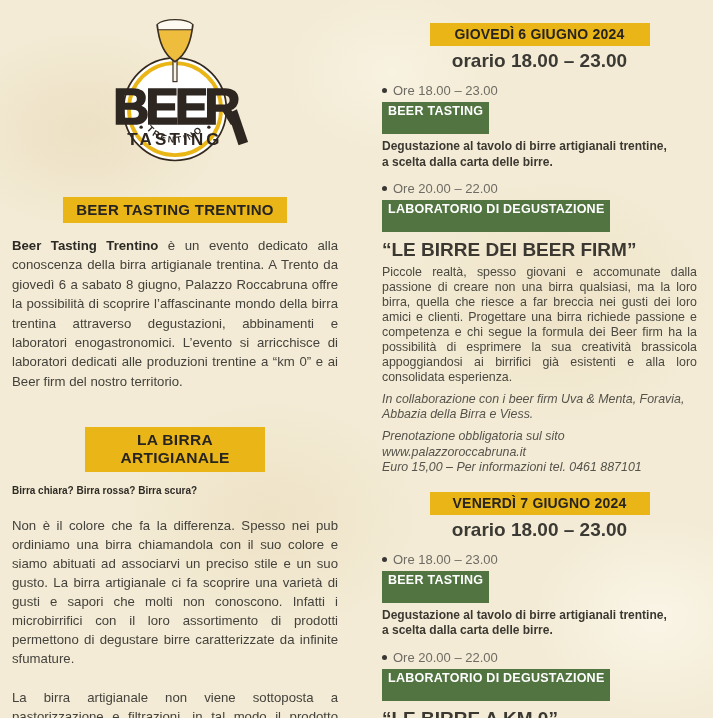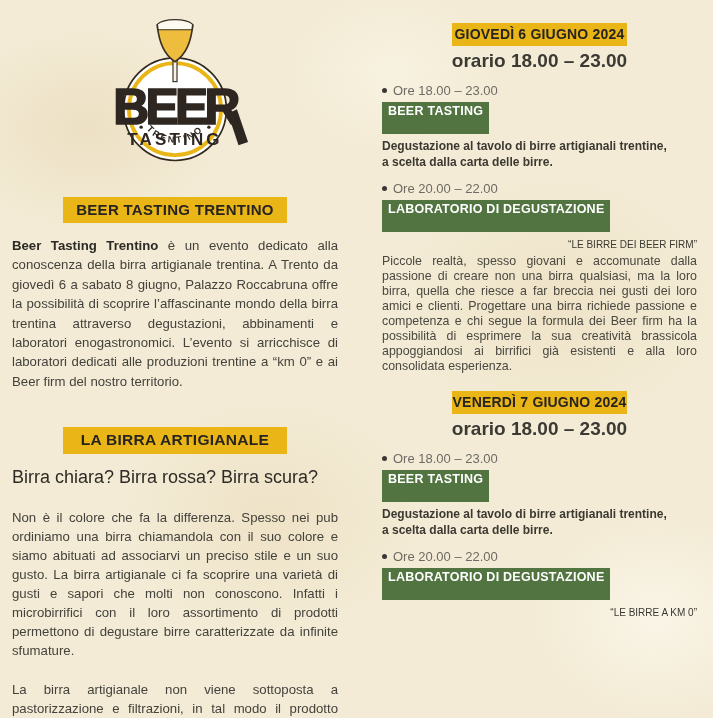--- a/index.html
+++ b/index.html
@@ -18,42 +18,42 @@
     color:#44423c;
   }
   .col-left  { width:360px; padding:0 22px 0 12px; }
   .col-right { width:353px; padding:0 16px 0 22px; }
 
   
   .banner-yellow {
     background:var(--yellow,#e9b517); color:#272420; font-weight:bold; text-align:center;
   }
   .left-title-banner { width:224px; margin:16px auto 0; padding:4px 0 5px; font-size:15px; letter-spacing:.3px; }
-  .art-banner        { width:224px; margin:36px auto 0; padding:4px 0 5px; font-size:15.5px; letter-spacing:.3px; }
-  .day-banner        { width:175px; margin:0 auto; padding:3px 0 4px; font-size:14px; letter-spacing:.2px; }
+  .art-banner        { width:180px; margin:36px auto 0; padding:4px 0 5px; font-size:15.5px; letter-spacing:.3px; }
+  .day-banner        { width:220px; margin:0 auto; padding:3px 0 4px; font-size:14px; letter-spacing:.2px; }
   .badge {
     display:inline-block; background:var(--green,#527440); color:#fff; font-weight:bold;
     font-size:12.5px; letter-spacing:.25px; padding:2px 6px 16px; margin-top:4px;
   }
 
   
   .logo-wrap { width:180px; margin:18px auto 0; }
   .intro { margin-top:13px; font-size:13.2px; line-height:1.47; text-align:justify; }
   .intro strong { color:#2c2a25; }
-  .q-heading { margin-top:13px; font-weight:normal; font-size:18px; color:#2e2b26; }
+  .q-heading { margin-top:13px; font-weight:bold; font-size:10px; color:#2e2b26; }
   .body-par  { margin-top:20px; font-size:13.2px; line-height:1.44; text-align:justify; }
 
   
   .day       { margin-bottom:17px; }
   .day-first { margin-top:23px; }
   .orario    { text-align:center; font-weight:bold; font-size:19px; color:#3b3933; margin-top:4px; }
   .time-line { margin-top:11px; font-size:13px; color:#6d6b64; }
   .dot { display:inline-block; width:5px; height:5px; border-radius:50%; background:#3a3834; margin-right:6px; vertical-align:2px; }
   .bold-desc { font-weight:bold; font-size:12px; line-height:1.3; color:#3b3831; margin-top:5px; }
-  .evt-title { font-weight:normal; font-size:10px; color:#3b3831; margin-top:7px;text-align:right; }
+  .evt-title { font-weight:bold; font-size:19px; color:#3b3831; margin-top:7px; }
   .desc      { font-size:12.4px; line-height:1.21; text-align:justify; color:#4a4840; margin-top:4px; }
   .it-note   { font-style:italic; font-size:12.4px; line-height:1.22; color:#55534c; margin-top:7px; }
 </style>
 </head>
 <body>
 
 <div class="page">
 
   <div class="col-left">
 
@@ -116,20 +116,22 @@
         <div class="time-line"><span class="dot"></span><span>Ore 18.00 – 23.00</span></div>
         <div class="badge"><span>BEER TASTING</span></div>
         <p class="bold-desc"><span>Degustazione al tavolo di birre artigianali trentine,</span><br><span>a scelta dalla carta delle birre.</span></p>
       </div>
 
       <div>
         <div class="time-line"><span class="dot"></span><span>Ore 20.00 – 22.00</span></div>
         <div class="badge"><span>LABORATORIO DI DEGUSTAZIONE</span></div>
         <p class="evt-title">“LE BIRRE DEI BEER FIRM”</p>
         <p class="desc">Piccole realtà, spesso giovani e accomunate dalla passione di creare non una birra qualsiasi, ma la loro birra, quella che riesce a far breccia nei gusti dei loro amici e clienti. Progettare una birra richiede passione e competenza e chi segue la formula dei Beer firm ha la possibilità di esprimere la sua creatività brassicola appoggiandosi ai birrifici già esistenti e alla loro consolidata esperienza.</p>
+        <p class="it-note">In collaborazione con i beer firm Uva &amp; Menta, Foravia, Abbazia della Birra e Viess.</p>
+        <p class="it-note"><span>Prenotazione obbligatoria sul sito</span><br><span>www.palazzoroccabruna.it</span><br><span>Euro 15,00 – Per informazioni tel. 0461 887101</span></p>
       </div>
     </section>
 
     <section class="day">
       <div class="banner-yellow day-banner">
         <span>VENERDÌ 7 GIUGNO 2024</span>
       </div>
       <div class="orario">orario 18.00 – 23.00</div>
 
       <div>

